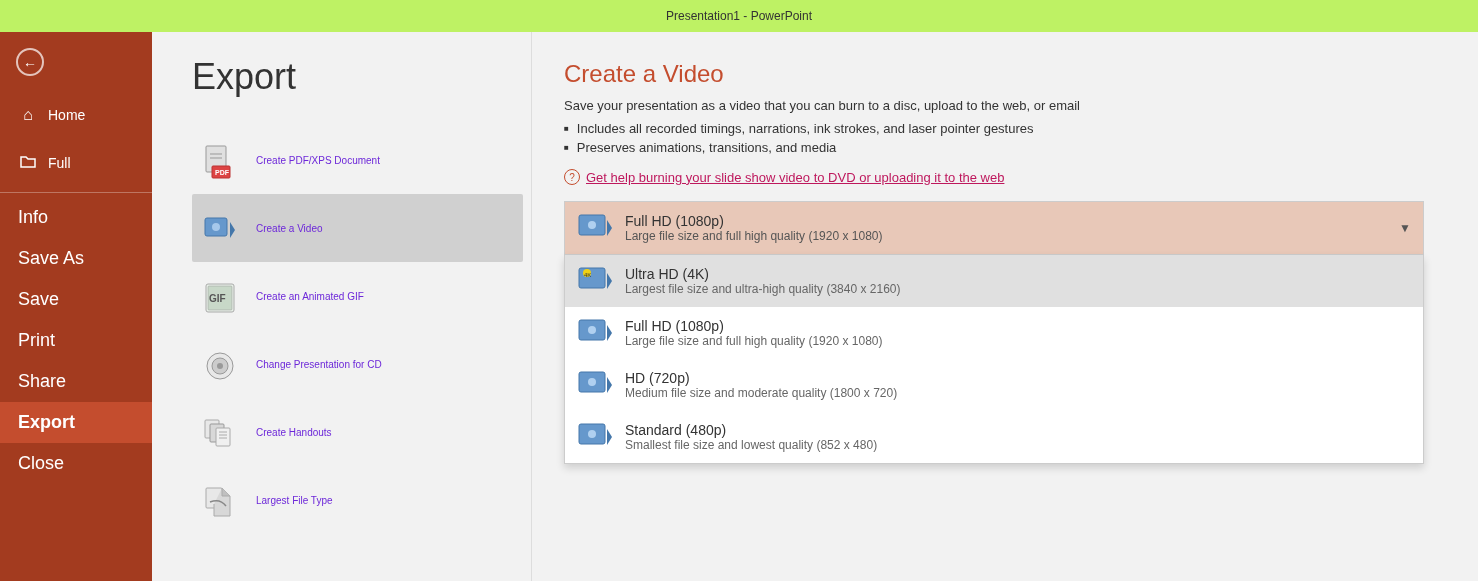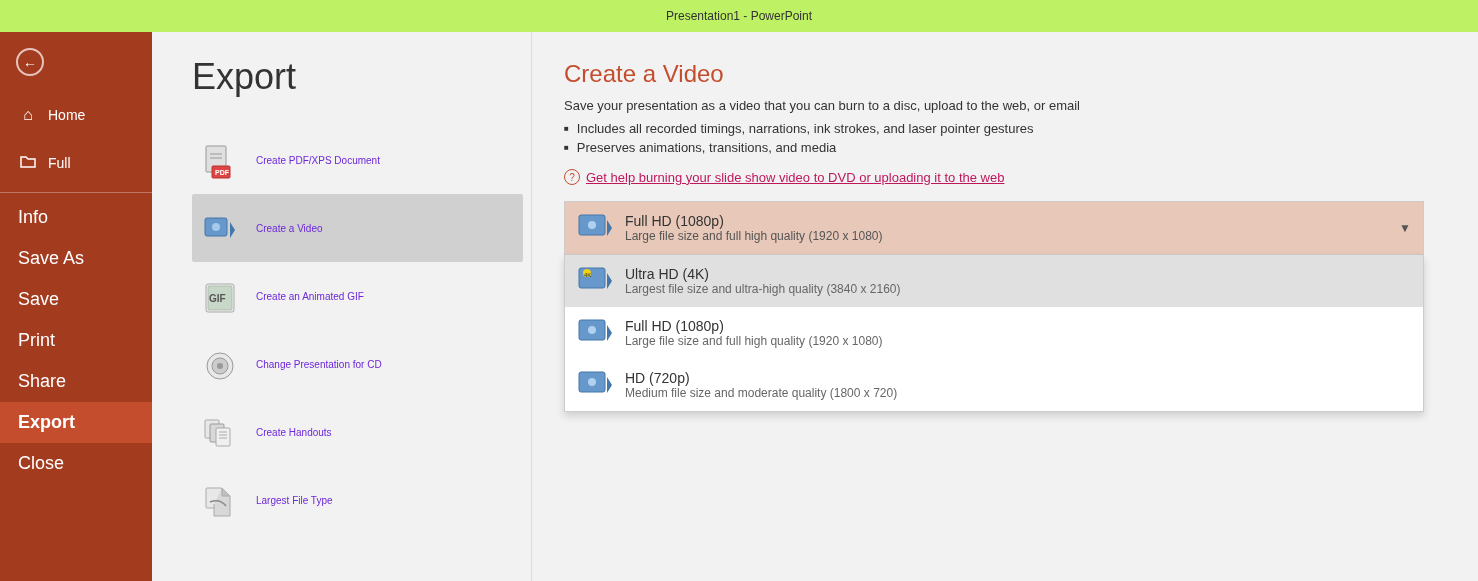--- a/index.html
+++ b/index.html
@@ -483,18 +483,31 @@
               <polygon points="30,10 35,18 30,26" fill="#4477aa"></polygon>
               <circle cx="15" cy="15" r="4" fill="#d0e8ff" opacity="0.7"></circle>
             </svg>
           </div>
           <div>
             <div class="dd-label">HD (720p)</div>
             <div class="dd-desc">Medium file size and moderate quality (1800 x 720)</div>
           </div>
         </div>
 
+        <div class="dropdown-option">
+          <div class="dd-opt-icon">
+            <svg width="36" height="36" viewBox="0 0 36 36" fill="none">
+              <rect x="2" y="5" width="26" height="20" rx="2" fill="#6698cc" stroke="#4477aa" stroke-width="1"></rect>
+              <polygon points="30,10 35,18 30,26" fill="#4477aa"></polygon>
+              <circle cx="15" cy="15" r="4" fill="#d0e8ff" opacity="0.7"></circle>
+            </svg>
+          </div>
+          <div>
+            <div class="dd-label">Standard (480p)</div>
+            <div class="dd-desc">Smallest file size and lowest quality (852 x 480)</div>
+          </div>
+        </div>
 
       </div>
     </div>
   </div>
 
 </div>
 
 </body></html>

